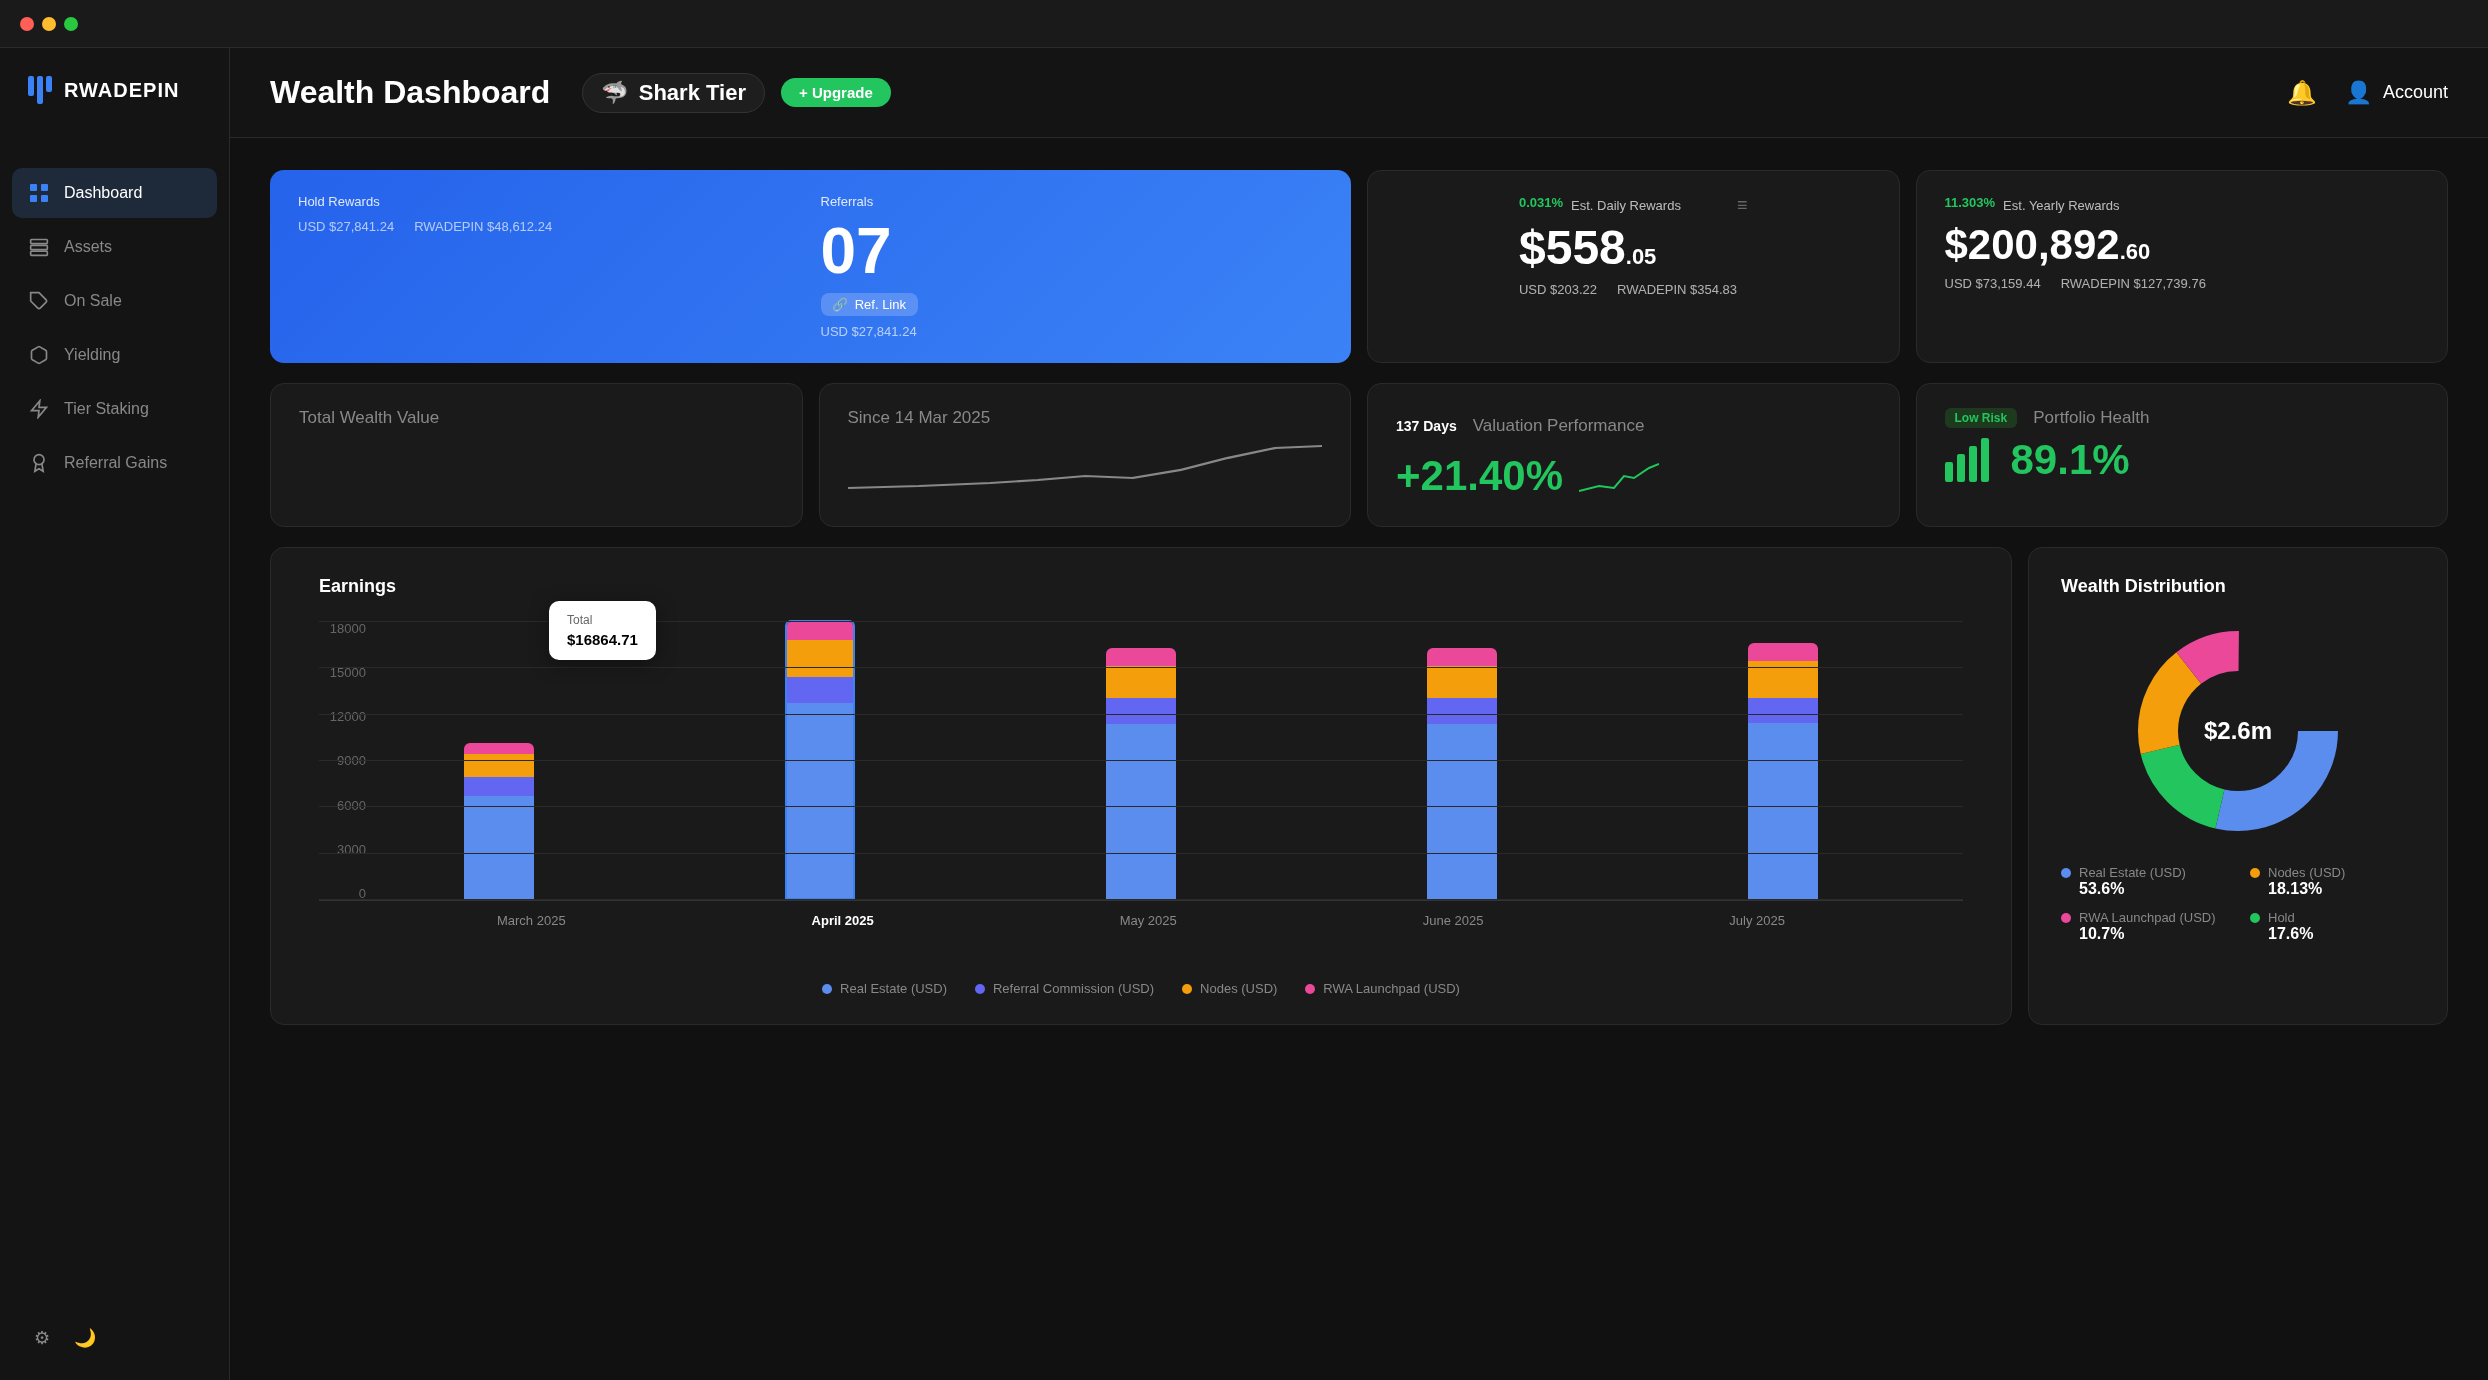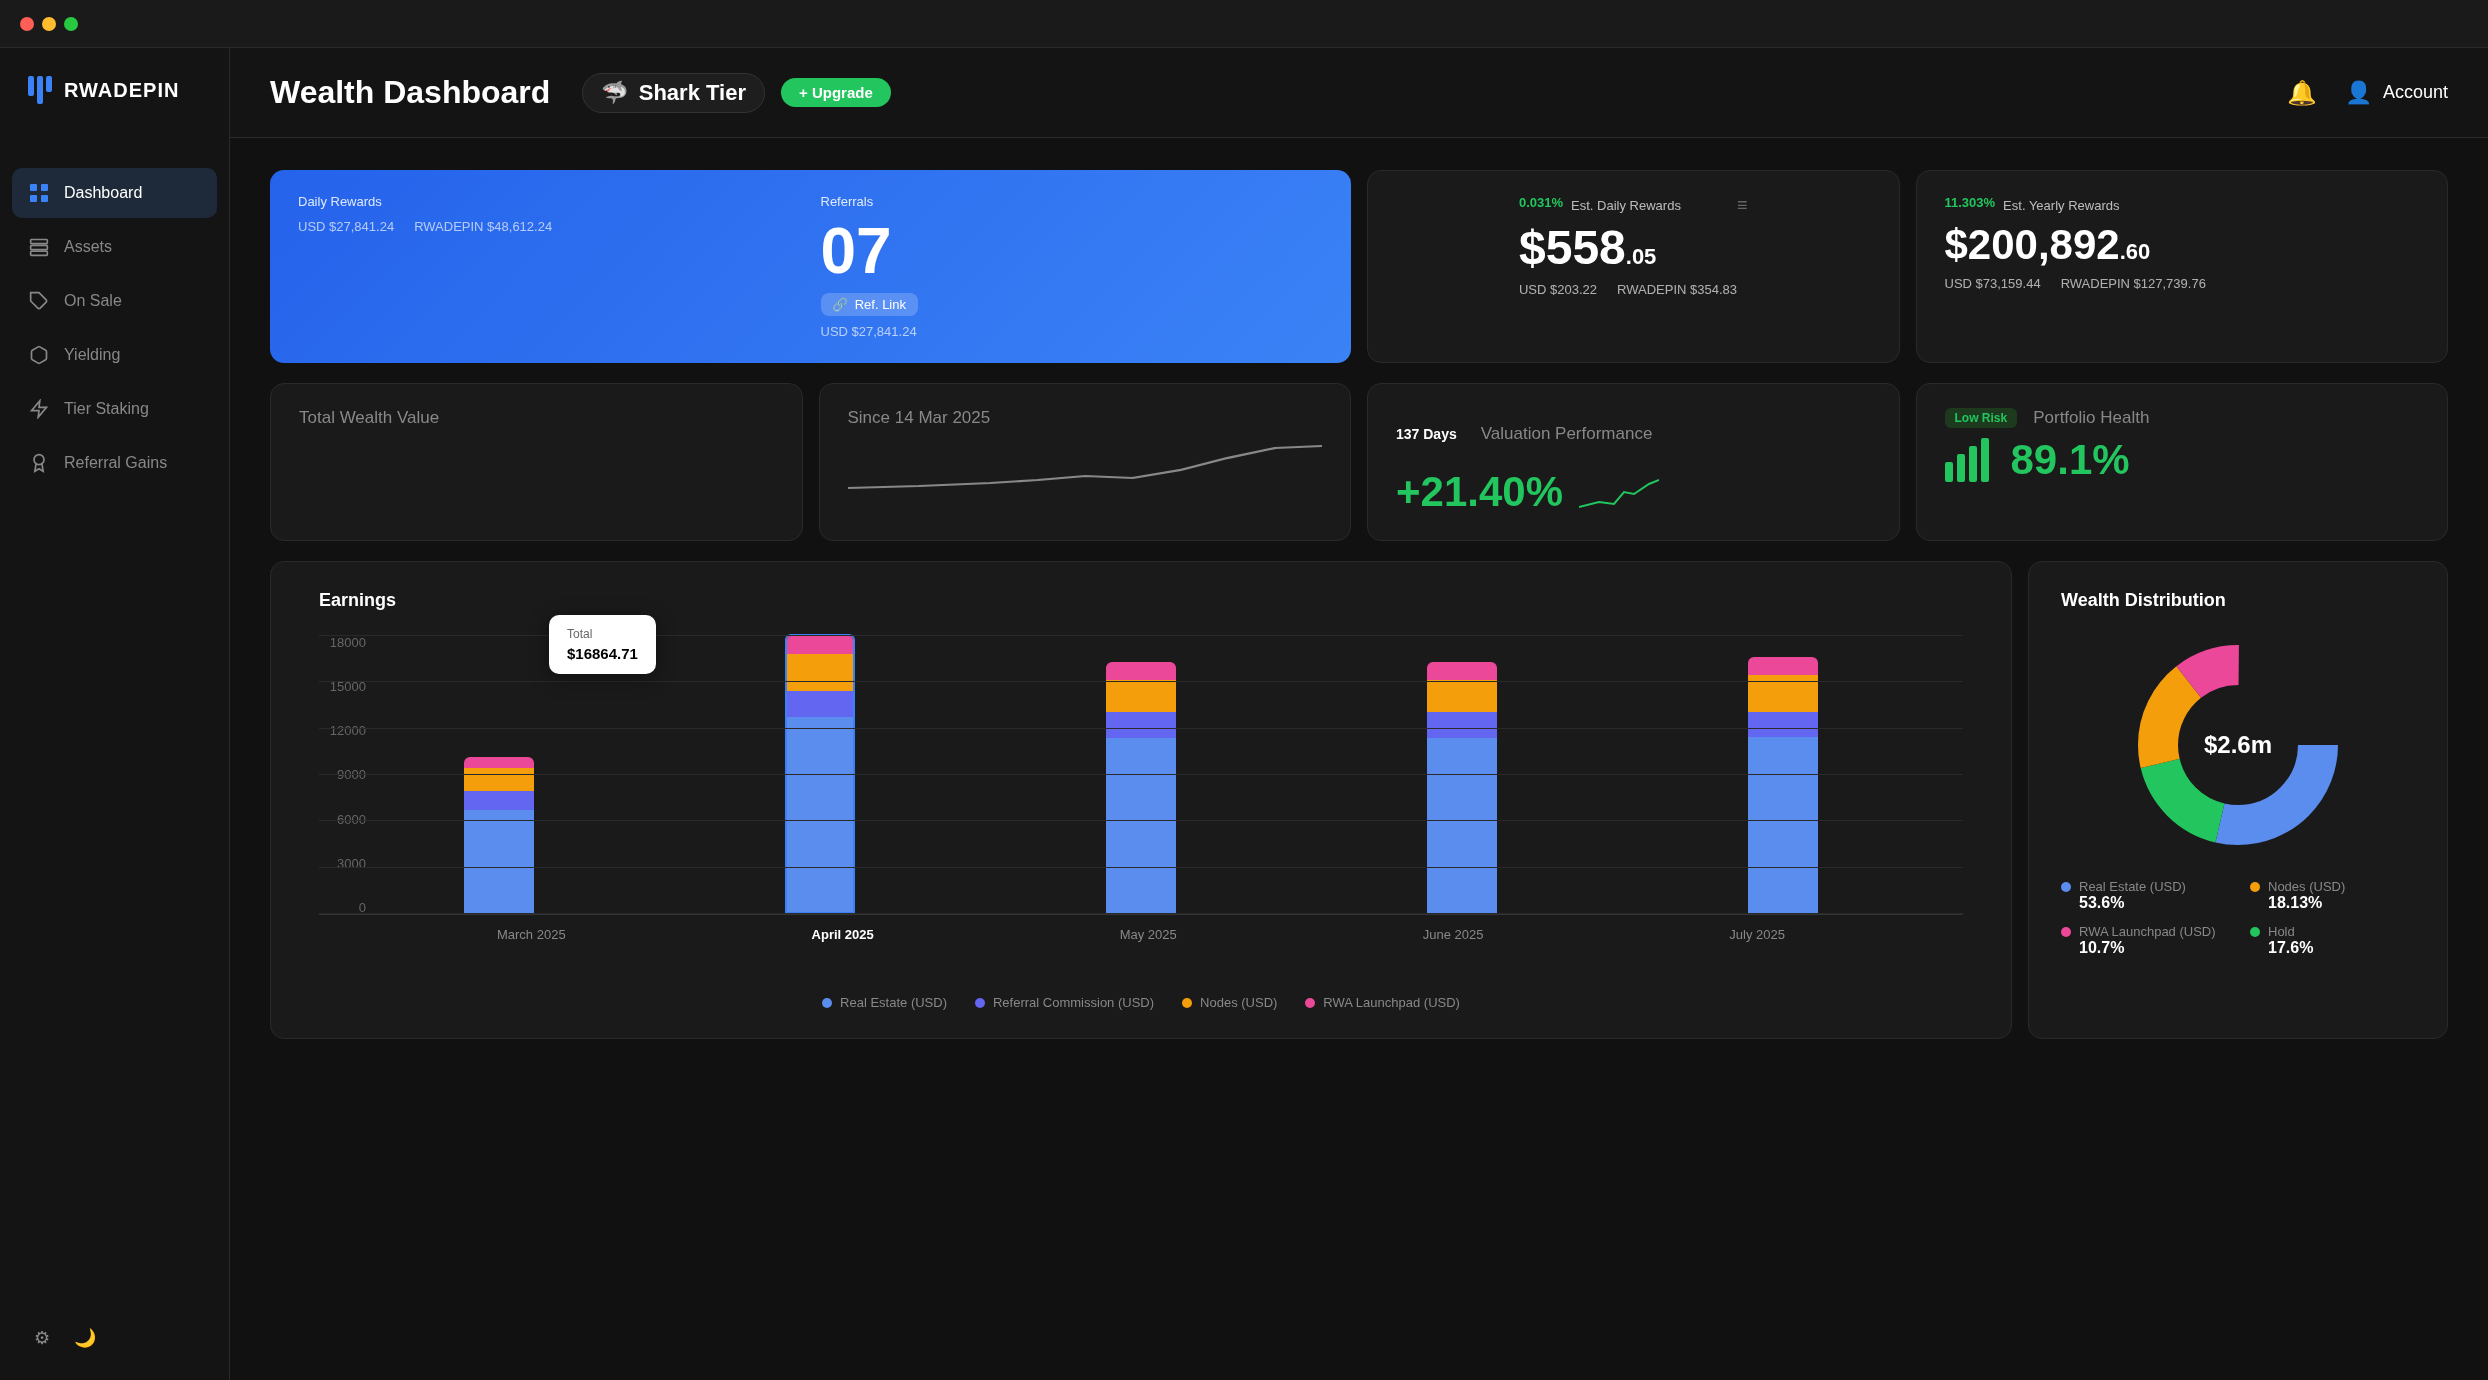--- a/index.html
+++ b/index.html
@@ -638,21 +638,21 @@
       </div>
     </div>
 
     <div class="content">
 
       <div class="stats-row">
 
         <div class="stat-card blue">
           <div class="blue-inner">
             <div>
-              <div class="stat-label">Daily Rewards</div>
+              <div class="stat-label">Hold Rewards</div>
               <div class="stat-sub">
                 <span>USD $27,841.24</span>
                 <span>RWADEPIN $48,612.24</span>
               </div>
             </div>
             <div>
               <div class="stat-label">Referrals</div>
               <div class="stat-value" style="font-size:64px">07</div>
               <div class="ref-link-btn">
                 <span>🔗</span>
@@ -710,21 +710,21 @@
         <div class="mid-card">
           <div class="mid-label">Since 14 Mar 2025</div>
           <svg class="sparkline" viewBox="0 0 200 60" preserveAspectRatio="none">
             <polyline points="0,50 30,48 60,45 80,42 100,38 120,40 140,32 160,20 180,10 200,8" fill="none" stroke="#888" stroke-width="2"></polyline>
           </svg>
         </div>
 
         <div class="mid-card">
           <div style="display:flex;align-items:center;gap:8px;margin-bottom:8px">
             <span style="color:#fff;font-weight:600;font-size:14px">137 Days</span>
-            <span class="mid-label" style="margin:16px">Valuation Performance</span>
+            <span class="mid-label" style="margin:8px">Valuation Performance</span>
           </div>
           <div style="display:flex;align-items:center;gap:16px">
             <span class="mid-green" style="font-size:42px;font-weight:800;color:#22c55e">+21.40%</span>
             <svg width="80" height="40" viewBox="0 0 80 40">
               <polyline points="0,35 20,30 35,32 45,20 55,22 70,12 80,8" fill="none" stroke="#22c55e" stroke-width="2"></polyline>
             </svg>
           </div>
         </div>
 
         <div class="mid-card">

